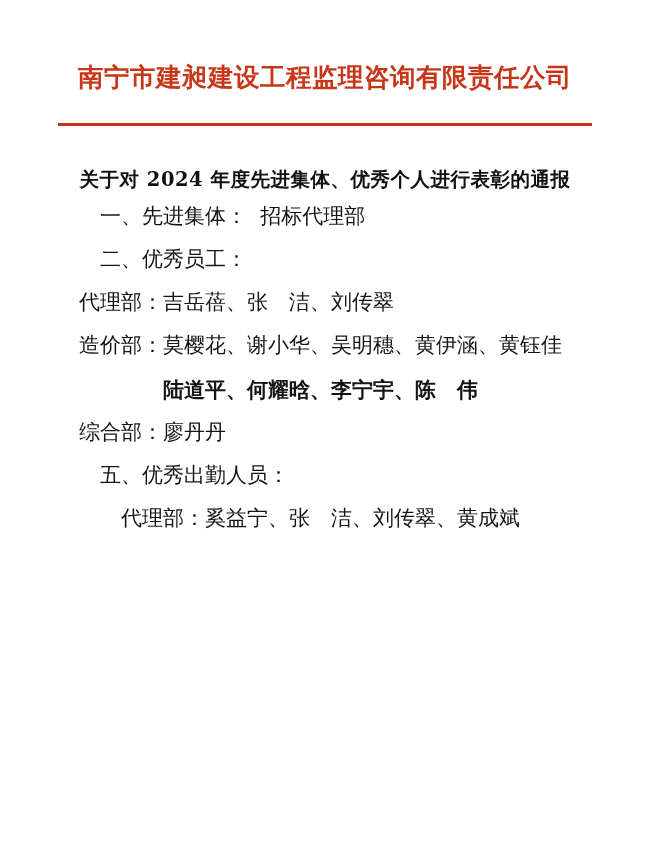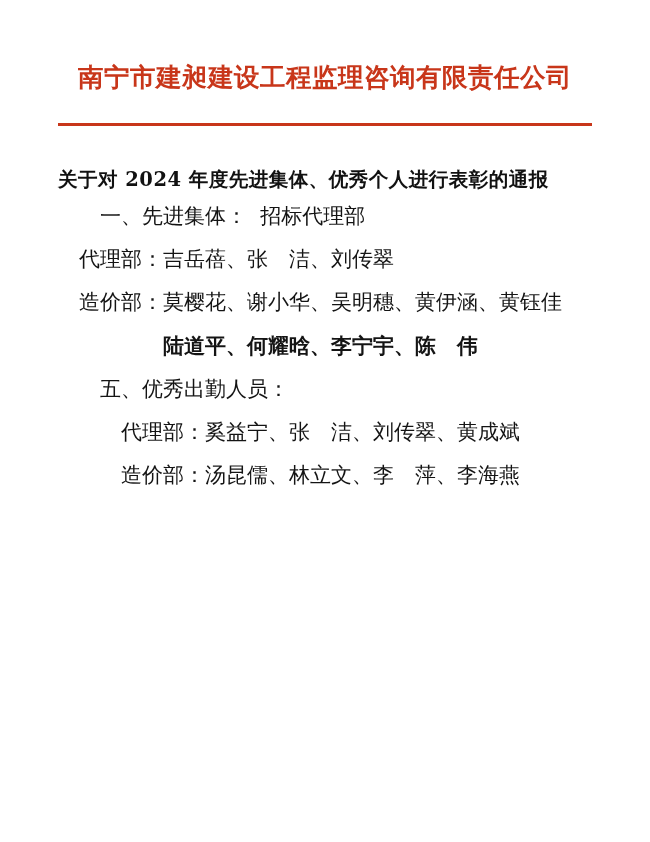--- a/index.html
+++ b/index.html
@@ -33,20 +33,21 @@
   }
   .rule-wrap {
     padding-top: 28px;
   }
   .rule {
     height: 2.5px;
     background: #c8361a;
     width: 100%;
   }
   .doc-title {
+    text-align: center;
     font-weight: bold;
     font-size: 19.5px;
     color: #111;
     margin-top: 40px;
     letter-spacing: 0.5px;
     white-space: nowrap;
   }
   .body-text {
     margin-top: 30px;
     font-size: 17px;
@@ -83,21 +84,22 @@
 
   <div class="rule-wrap">
     <div class="rule"></div>
   </div>
 
   <div class="doc-title">关于对 2024 年度先进集体、优秀个人进行表彰的通报</div>
 
 
   <div class="list">
     <p class="li indent1">一、先进集体：  招标代理部</p>
+    <p class="li indent1">二、优秀员工：</p>
     <p class="li indent2">代理部：吉岳蓓、张　洁、刘传翠</p>
     <p class="li indent2">造价部：莫樱花、谢小华、吴明穗、黄伊涵、黄钰佳</p>
     <p class="li cont">陆道平、何耀晗、李宁宇、陈　伟</p>
+    <p class="li indent2">综合部：廖丹丹</p>
     <p class="li indent1">五、优秀出勤人员：</p>
     <p class="li indent3">代理部：奚益宁、张　洁、刘传翠、黄成斌</p>
-    <p class="li indent3">造价部：汤昆儒、林立文、李　萍、李海燕</p>
   </div>
 
 </div>
 
 </body></html>

